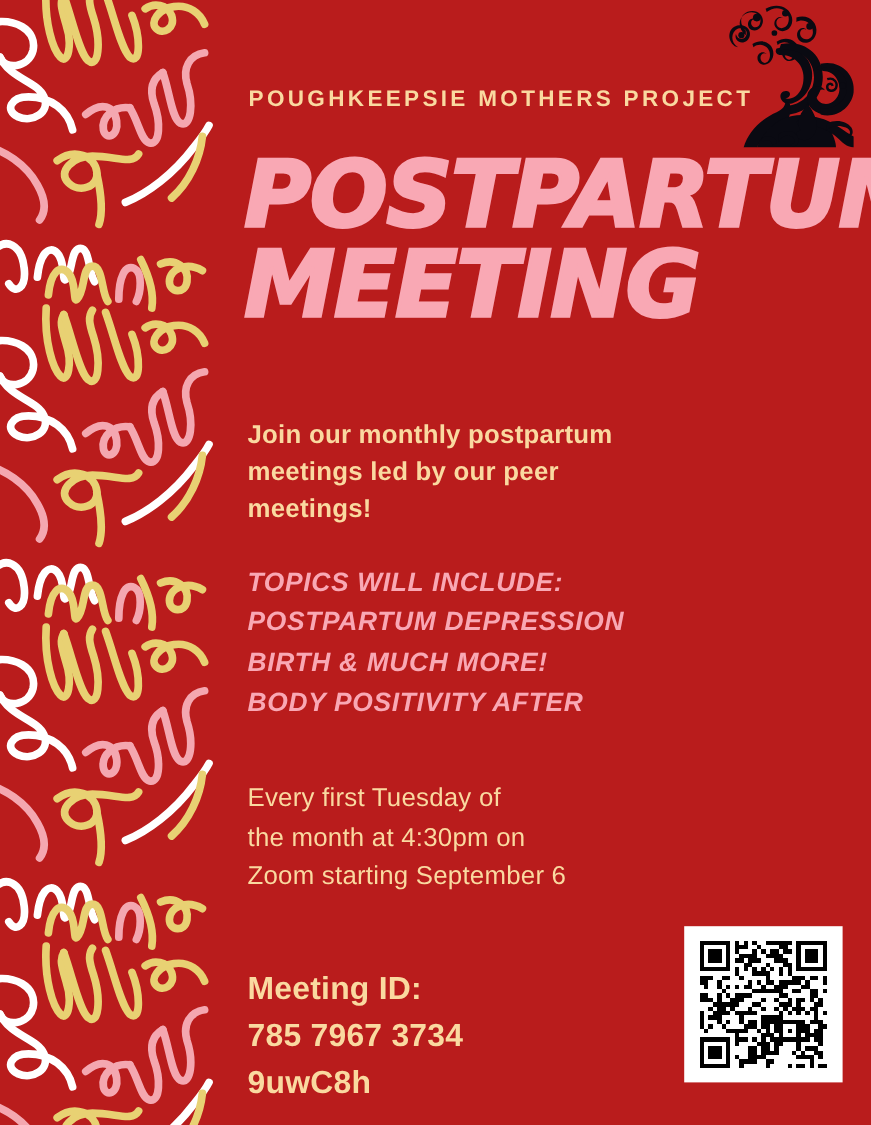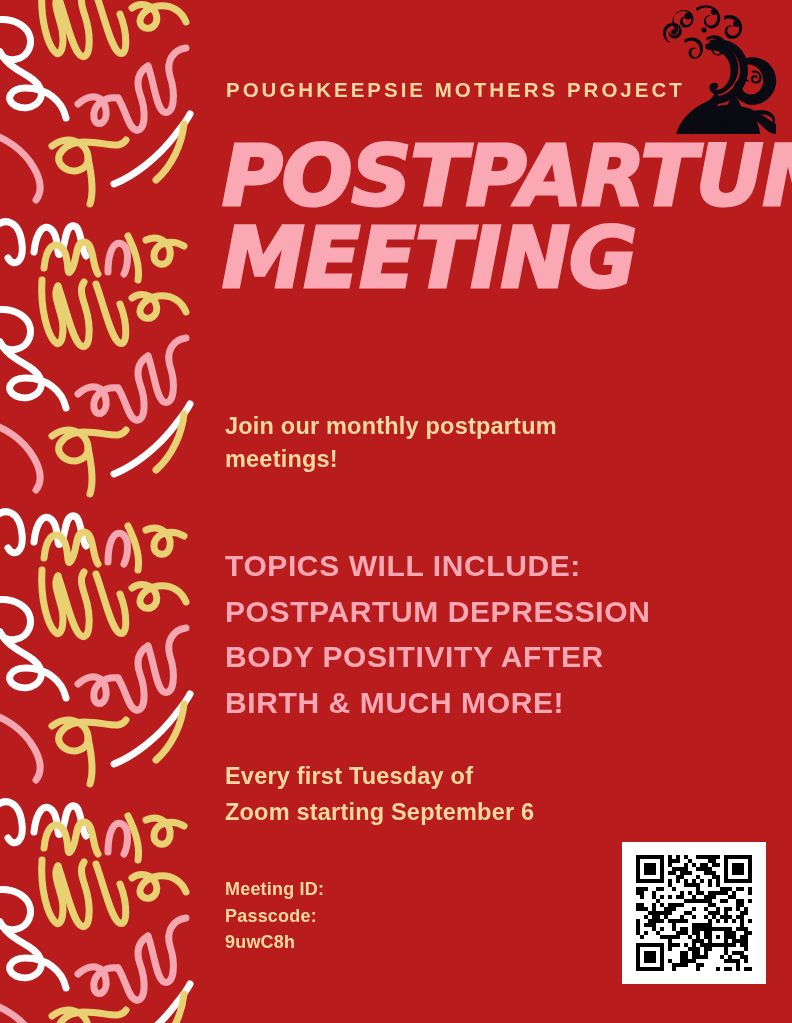--- a/index.html
+++ b/index.html
@@ -66,55 +66,55 @@
     letter-spacing: -1px;
     text-transform: uppercase;
     white-space: nowrap;
     -webkit-text-stroke: 3px #F9A8B4;
   }
 
   
   .block {
     position: absolute;
     left: 225px;
-    margin-top: 31px;
   }
   #intro-block {
     top: 379px;
     width: 470px;
     color: #FAD9A0;
     font-size: 23.5px;
     font-weight: 700;
     line-height: 1.42;
     letter-spacing: 0.2px;
   }
   #topics-block {
     top: 512px;
     width: 470px;
     color: #F9A8B4;
-    font-size: 30px;
+    font-size: 24px;
     font-weight: 700;
     line-height: 1.52;
     letter-spacing: 0.6px;
     text-transform: uppercase;
+    font-style: italic;
   }
   #schedule-block {
-    top: 728px;
+    top: 708px;
     width: 420px;
     color: #FAD9A0;
     font-size: 23.5px;
-    font-weight: 700;
+    font-weight: 400;
     line-height: 1.52;
     letter-spacing: 0.2px;
   }
   #access-block {
-    top: 845px;
+    top: 878px;
     width: 400px;
     color: #FAD9A0;
-    font-size: 18px;
+    font-size: 29px;
     font-weight: 700;
     line-height: 1.48;
     letter-spacing: 0.2px;
   }
   .block div { white-space: nowrap; }
 
   
   #qr-card {
     position: absolute;
     left: 622px;
@@ -226,38 +226,40 @@
 
   <div id="org-name">POUGHKEEPSIE MOTHERS PROJECT</div>
 
   <div id="title">
     <div class="tline">POSTPARTUM</div>
     <div class="tline">MEETING</div>
   </div>
 
   <div class="block" id="intro-block">
     <div>Join our monthly postpartum</div>
+    <div>meetings led by our peer</div>
     <div>meetings!</div>
   </div>
 
   <div class="block" id="topics-block">
     <div>TOPICS WILL INCLUDE:</div>
     <div>POSTPARTUM DEPRESSION</div>
+    <div>BIRTH &amp; MUCH MORE!</div>
     <div>BODY POSITIVITY AFTER</div>
-    <div>BIRTH &amp; MUCH MORE!</div>
   </div>
 
   <div class="block" id="schedule-block">
     <div>Every first Tuesday of</div>
+    <div>the month at 4:30pm on</div>
     <div>Zoom starting September 6</div>
   </div>
 
   <div class="block" id="access-block">
     <div>Meeting ID:</div>
-    <div>Passcode:</div>
+    <div>785 7967 3734</div>
     <div>9uwC8h</div>
   </div>
 
   <div id="qr-card">
     <svg id="qr-code" viewBox="0 0 29 29" xmlns="http://www.w3.org/2000/svg">
       <rect width="29" height="29" fill="#FFFFFF"></rect>
       <g fill="#000000" id="qr-modules">
           <rect x="0" y="0" width="1" height="1"></rect>
           <rect x="1" y="0" width="1" height="1"></rect>
           <rect x="2" y="0" width="1" height="1"></rect>

